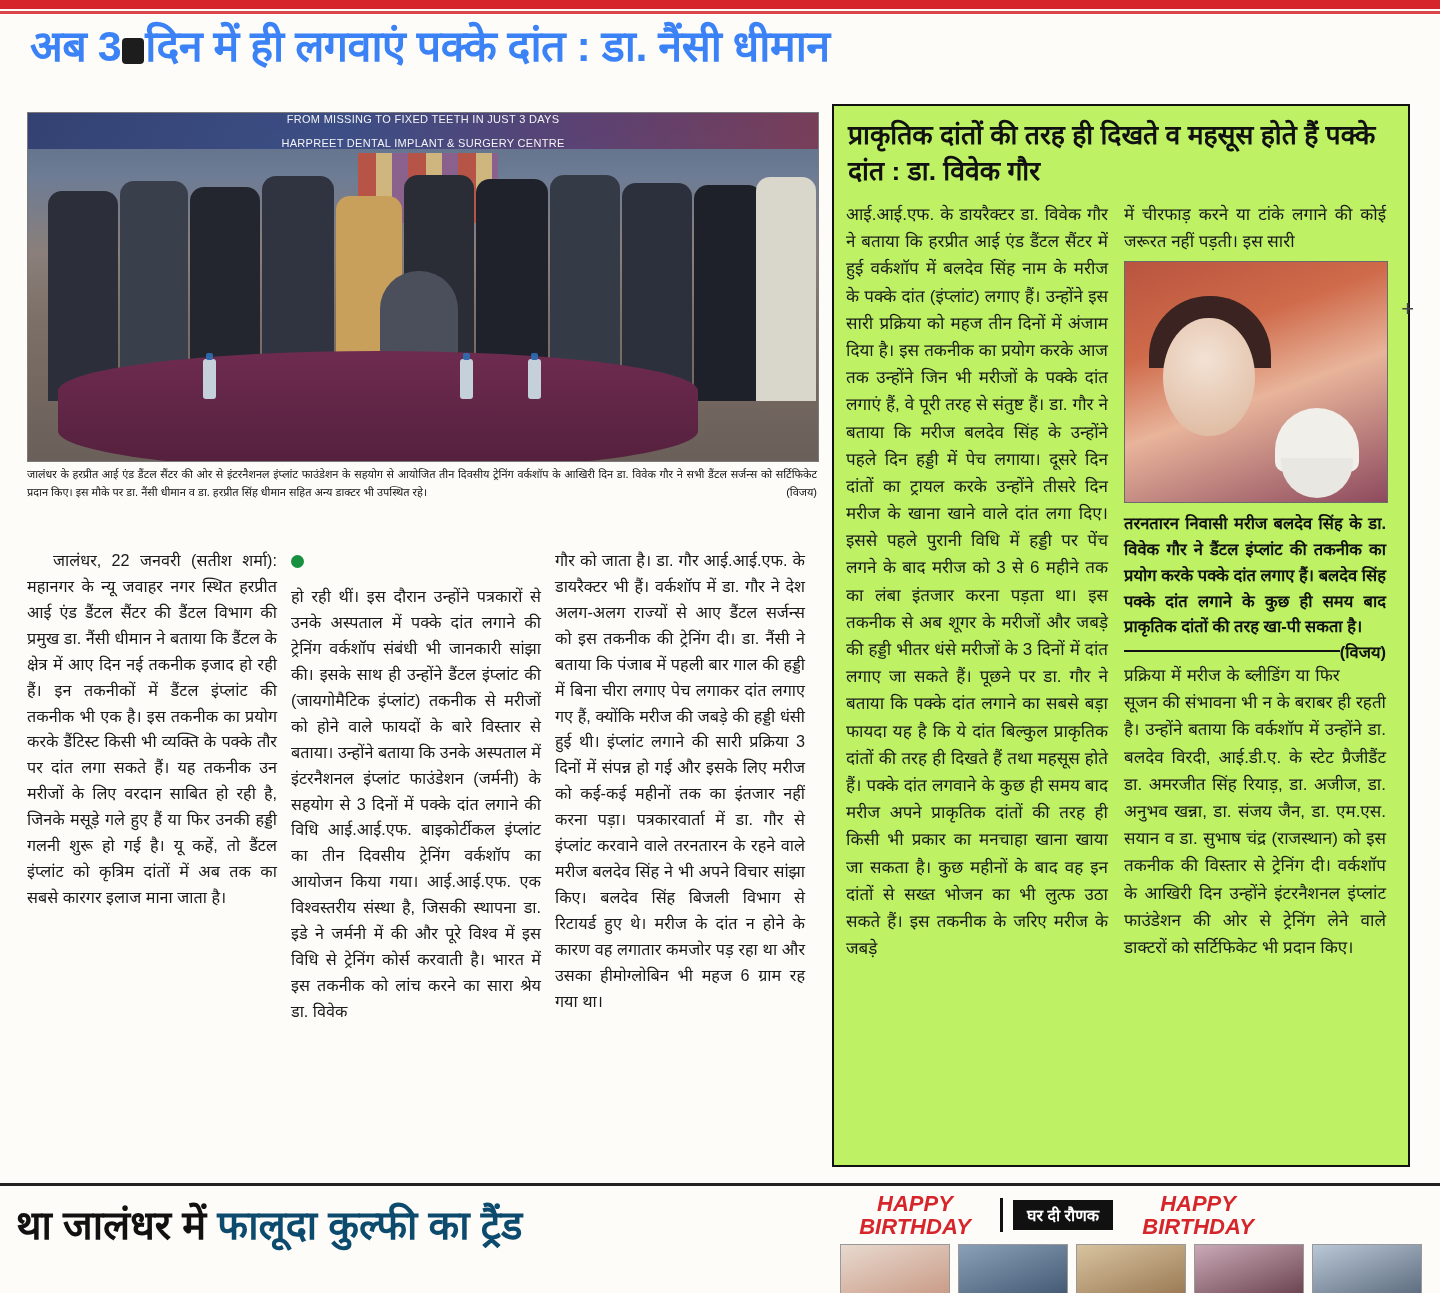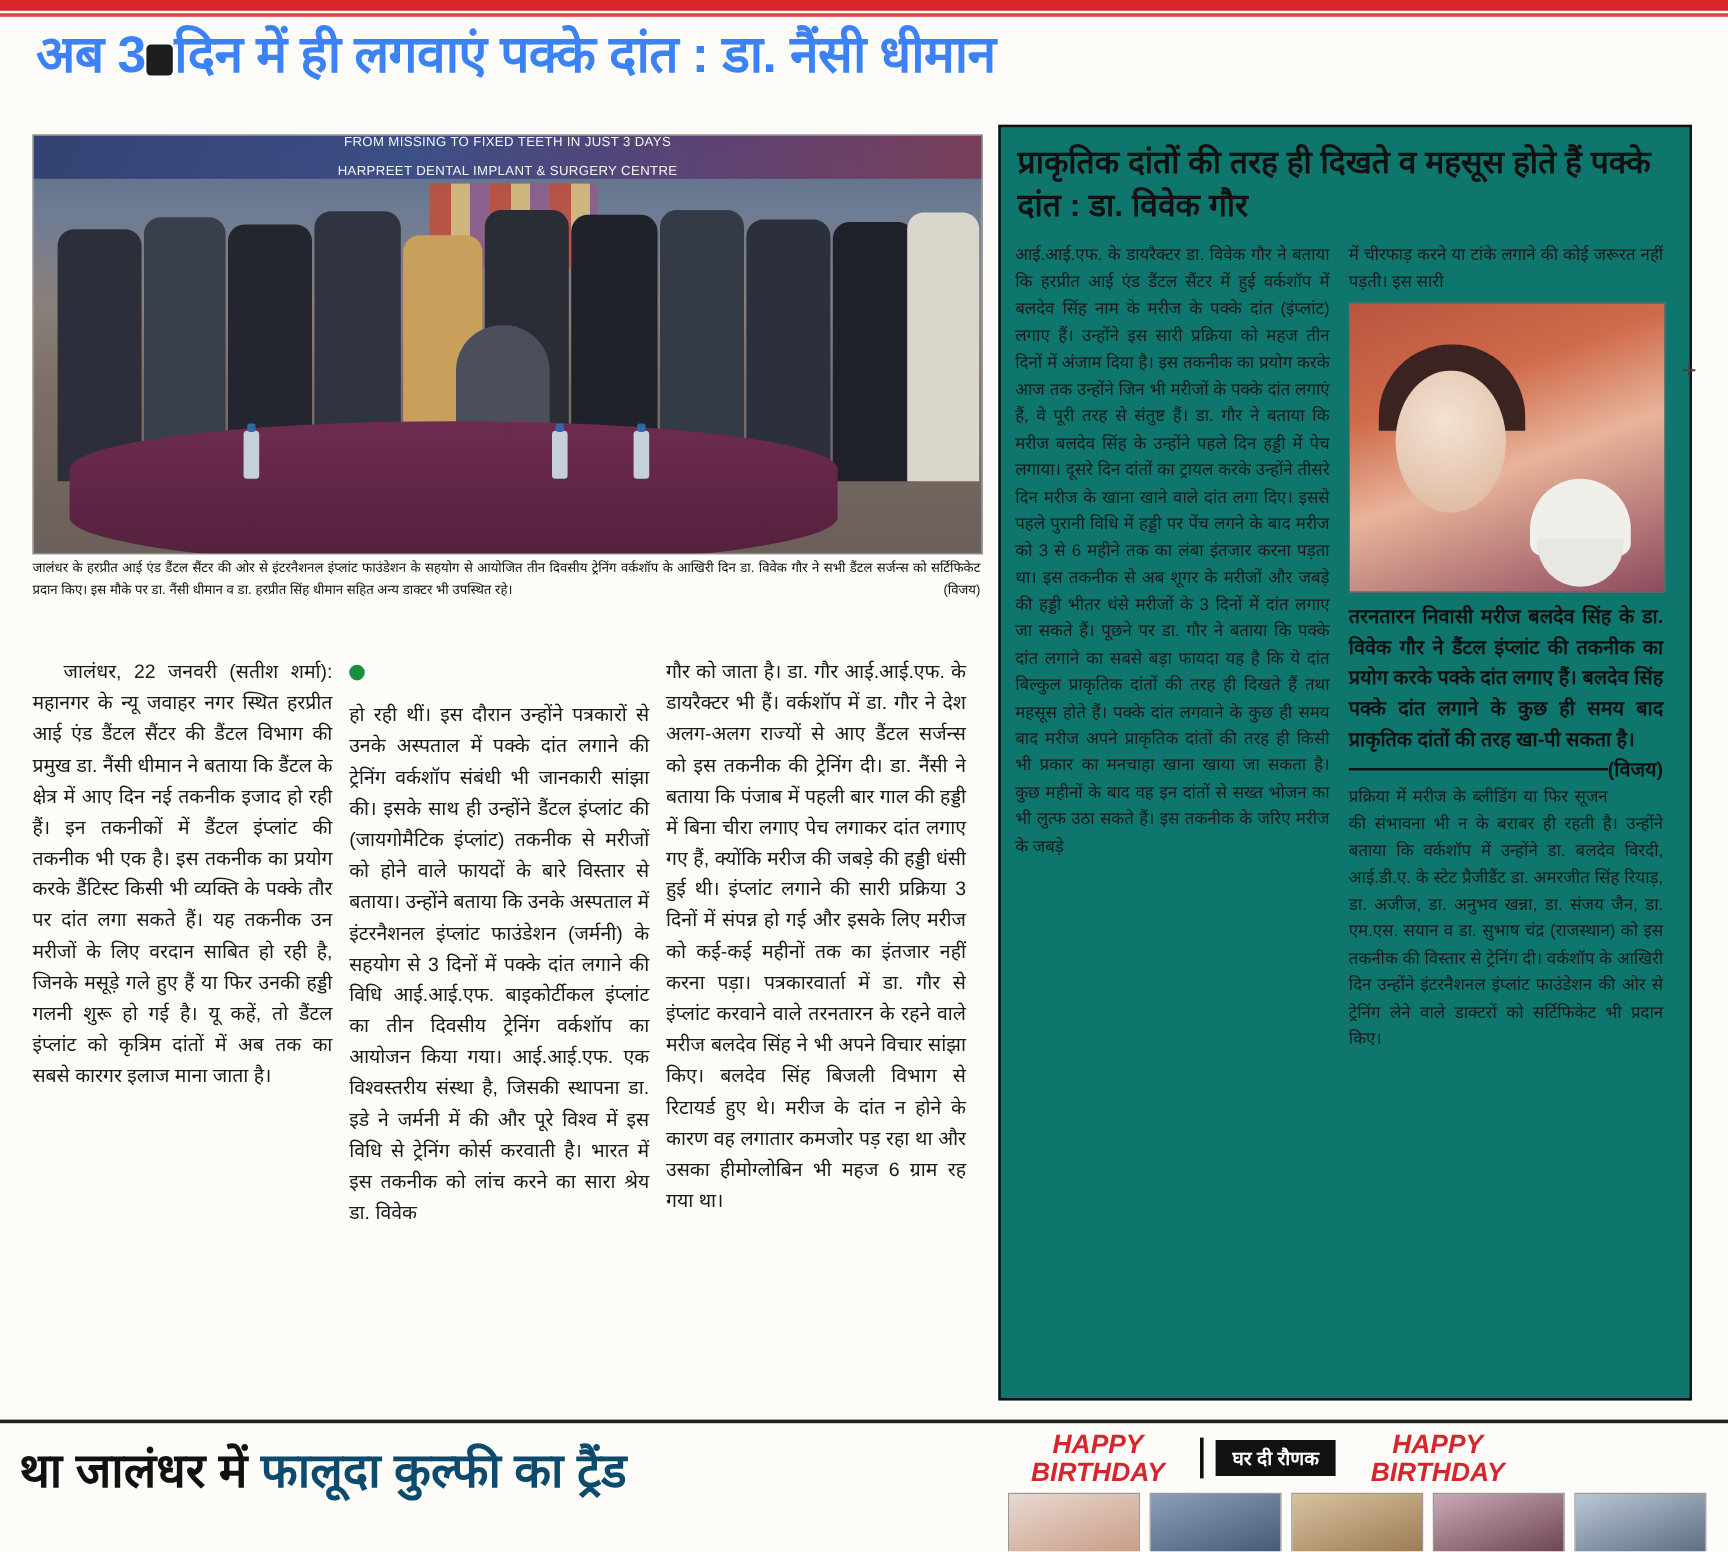--- a/index.html
+++ b/index.html
@@ -61,30 +61,30 @@
     position:absolute;left:27px;top:466px;width:790px;
     font-family:"Liberation Sans", sans-serif;
     font-size:11px;line-height:1.62;color:#111;text-align:justify;
   }
   .caption-main .by{float:right;}
 
   
   .boxstory{
     position:absolute;left:832px;top:104px;width:578px;height:1063px;
     border:2px solid #111;box-sizing:border-box;padding:10px 12px;
-    background:#0f766e;
+    background:#bef264;
   }
   .box-headline{
     font-family:"Liberation Sans", sans-serif;
     font-weight:bold;font-size:26.5px;line-height:1.34;color:#111;margin:2px 0 12px 2px;
   }
   .box-cols{display:flex;gap:16px;}
   .box-col{width:262px;}
   .box-col p{
-    margin:0 0 6px 0;font-size:14px;line-height:1.60;text-align:justify;
+    margin:0 0 6px 0;font-size:17px;line-height:1.60;text-align:justify;
     font-family:"Liberation Sans", sans-serif;
   }
   .box-photo{
     width:262px;height:240px;border:1px solid #6b6b6b;margin:4px 0 8px 0;
     background:linear-gradient(160deg,#b9553f 0%,#cf6a4a 30%,#e8b49a 55%,#8d4a5e 100%);
     position:relative;overflow:hidden;
   }
   .box-photo .face{
     position:absolute;left:38px;top:56px;width:92px;height:118px;border-radius:46px/60px;
     background:radial-gradient(circle at 45% 35%,#f3e2d4,#dcb59a);

